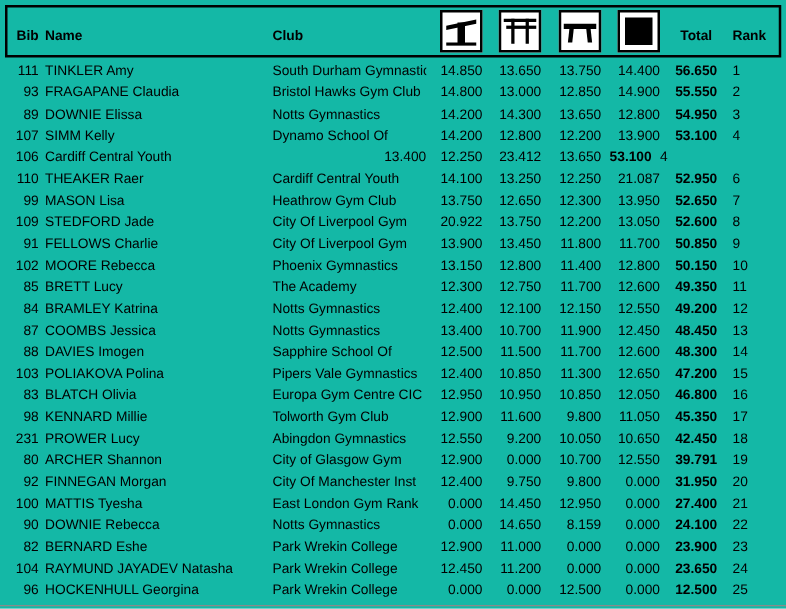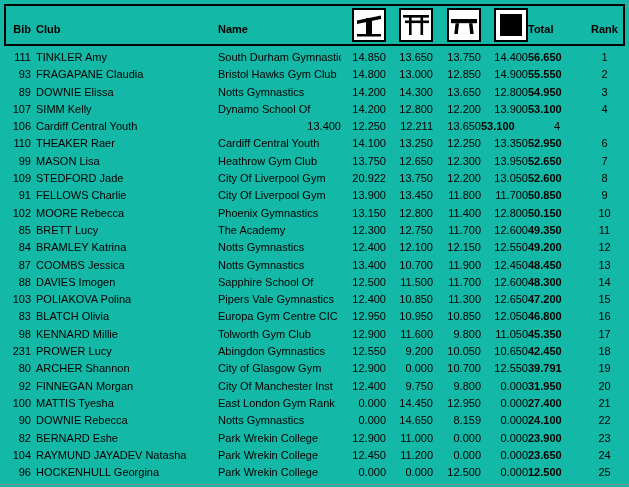--- a/index.html
+++ b/index.html
@@ -14,42 +14,42 @@
   }
   .head{
     position:absolute;left:4px;top:4px;width:621px;height:42px;
     border:2px solid #000;box-sizing:border-box;align-items:center;
   }
   .lbl{font-weight:bold;transform:translateY(4px);white-space:nowrap;}
   .c-bib{text-align:right;}
   .c-name{padding-left:5px;text-align:left;}
   .c-club{padding-left:5px;text-align:left;}
   .c-score{text-align:right;}
-  .c-total{text-align:left;font-weight:bold;}
-  .c-rank{text-align:center;}
+  .c-total{text-align:center;font-weight:bold;}
+  .c-rank{text-align:left;}
   .icell{justify-self:end;align-self:center;}
   .ibox{
     display:flex;align-items:center;justify-content:center;
     width:34px;height:34px;border:2px solid #000;box-sizing:border-box;background:#fff;
   }
   .ibox svg{display:block;}
   .rows{position:absolute;left:6px;top:49px;width:617px;}
   .row{height:17.3px;line-height:17.3px;white-space:nowrap;}
   .row span{overflow:hidden;}
   .bottom-rule{position:absolute;left:0;right:0;top:484px;border-top:1px solid #8a8a8a;}
 </style>
 </head>
 <body>
 
 <div class="sheet">
 
   <div class="head grid9">
     <span class="lbl c-bib">Bib</span>
+    <span class="lbl c-name">Name</span>
     <span class="lbl c-club">Club</span>
-    <span class="lbl c-name">Name</span>
 
     <span class="icell">
       <span class="ibox">
         <svg width="30" height="30" viewBox="0 0 30 30">
           <path d="M3 10.5 L27 5.5 L27 9 L3 14 Z" fill="#000"></path>
           <rect x="12" y="8" width="6" height="17" fill="#000"></rect>
           <rect x="3" y="24" width="24" height="2.5" fill="#000"></rect>
         </svg>
       </span>
     </span>
@@ -130,33 +130,33 @@
         <span class="c-score">12.200</span>
         <span class="c-score">13.900</span>
         <span class="c-total">53.100</span>
         <span class="c-rank">4</span>
       </div>
       <div class="row grid9">
         <span class="c-bib">106</span>
         <span class="c-club">Cardiff Central Youth</span>
         <span class="c-score">13.400</span>
         <span class="c-score">12.250</span>
-        <span class="c-score">12.211</span>
+        <span class="c-score">23.412</span>
         <span class="c-score">13.650</span>
         <span class="c-total">53.100</span>
         <span class="c-rank">4</span>
       </div>
       <div class="row grid9">
         <span class="c-bib">110</span>
         <span class="c-name">THEAKER Raer</span>
         <span class="c-club">Cardiff Central Youth</span>
         <span class="c-score">14.100</span>
         <span class="c-score">13.250</span>
         <span class="c-score">12.250</span>
-        <span class="c-score">13.350</span>
+        <span class="c-score">21.087</span>
         <span class="c-total">52.950</span>
         <span class="c-rank">6</span>
       </div>
       <div class="row grid9">
         <span class="c-bib">99</span>
         <span class="c-name">MASON Lisa</span>
         <span class="c-club">Heathrow Gym Club</span>
         <span class="c-score">13.750</span>
         <span class="c-score">12.650</span>
         <span class="c-score">12.300</span>

